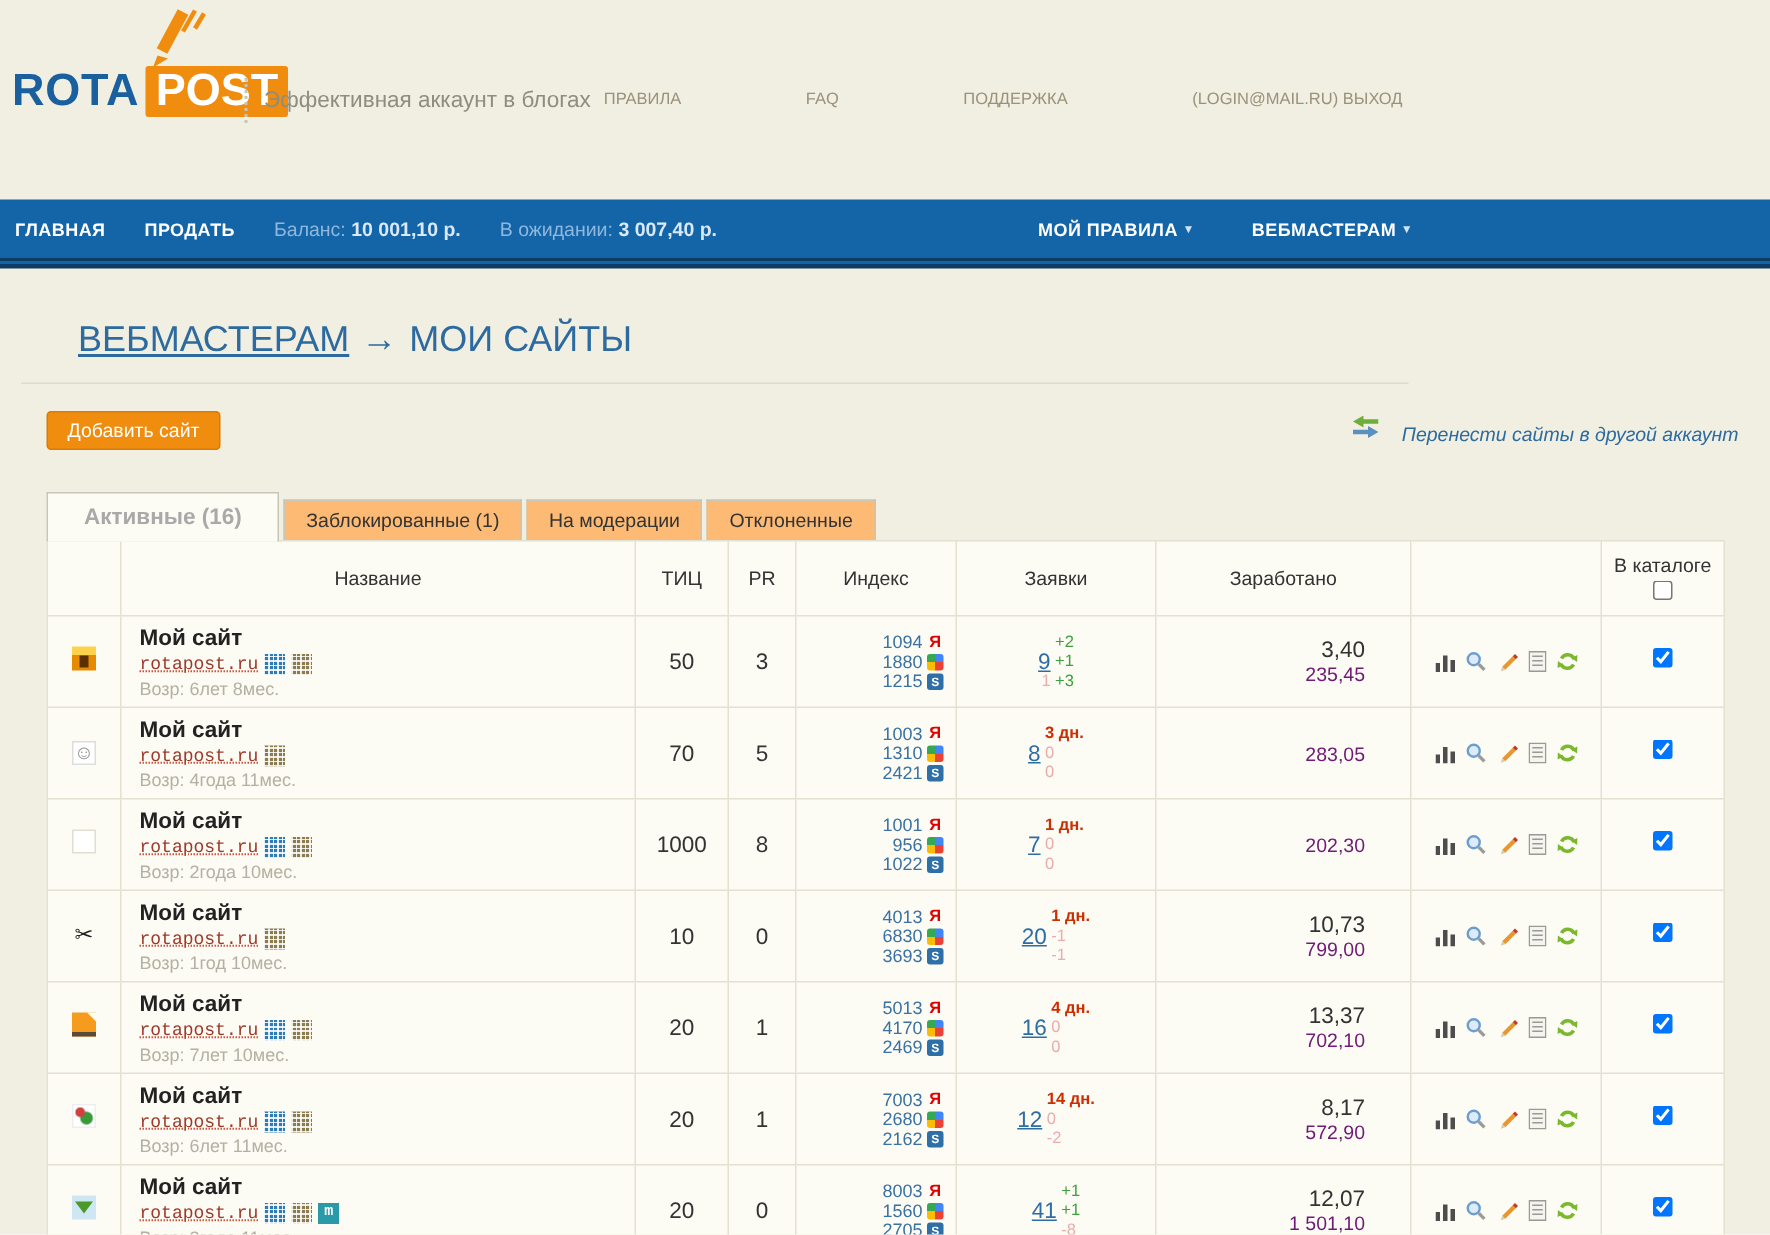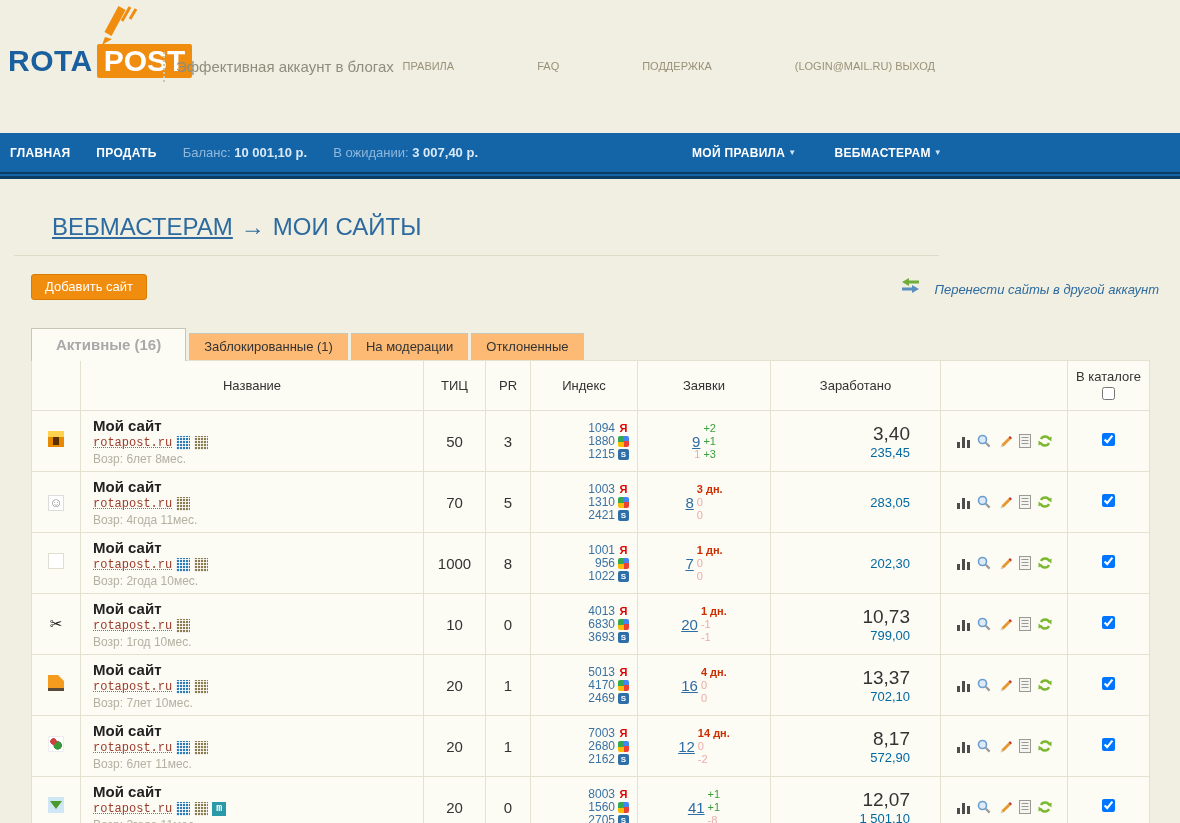--- a/index.html
+++ b/index.html
@@ -73,22 +73,22 @@
 
   td.cell-req {}
   .req-grid { display:grid; grid-template-columns:auto auto; column-gap:3px; justify-content:center; line-height:13px; font-size:11px; }
   .req-grid .lft { text-align:right; }
   .req-main { font-size:15px; color:#2e6da4; text-decoration:underline; }
   .q-red { color:#cc2e00; font-weight:bold; }
   .q-green { color:#3ca03c; }
   .q-pale { color:#eaacac; }
 
   td.cell-earn { text-align:right; padding-right:30px; }
-  .earn-top { font-size:19px; color:#333; }
-  .earn-bot { font-size:13px; color:#0369a1; }
+  .earn-top { font-size:15px; color:#333; }
+  .earn-bot { font-size:13px; color:#701a75; }
 
   td.cell-act { text-align:center; }
   .act-row { display:flex; justify-content:center; align-items:center; gap:7px; }
   .act-ico { display:inline-flex; cursor:pointer; }
 
   td.cell-cat { text-align:center; }
 
   
   .fav { width:16px; height:16px; display:inline-block; position:relative; }
   .fav-gate { background:linear-gradient(to bottom,#ffd24d 0 35%, #e88a00 35% 100%); }

